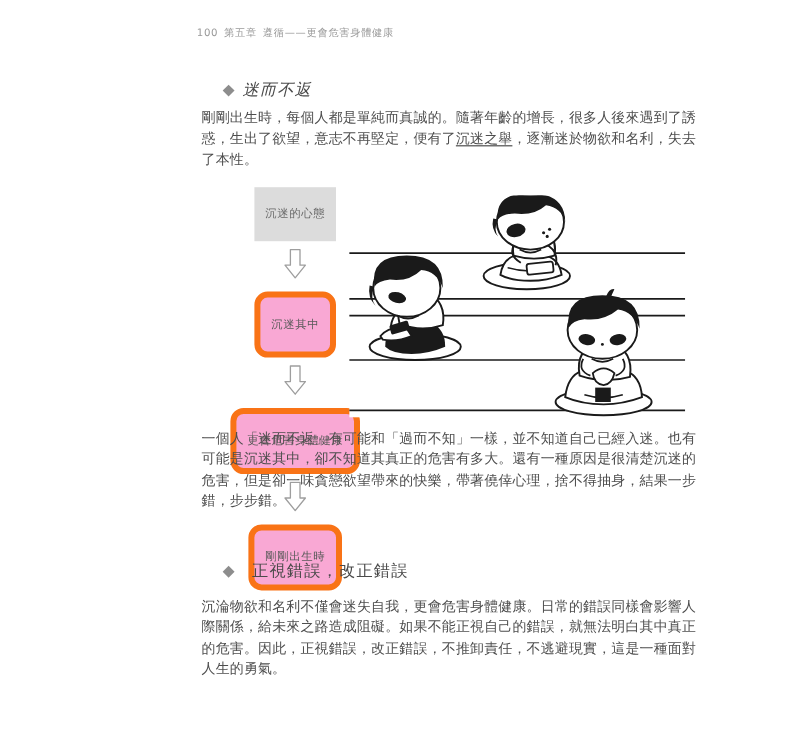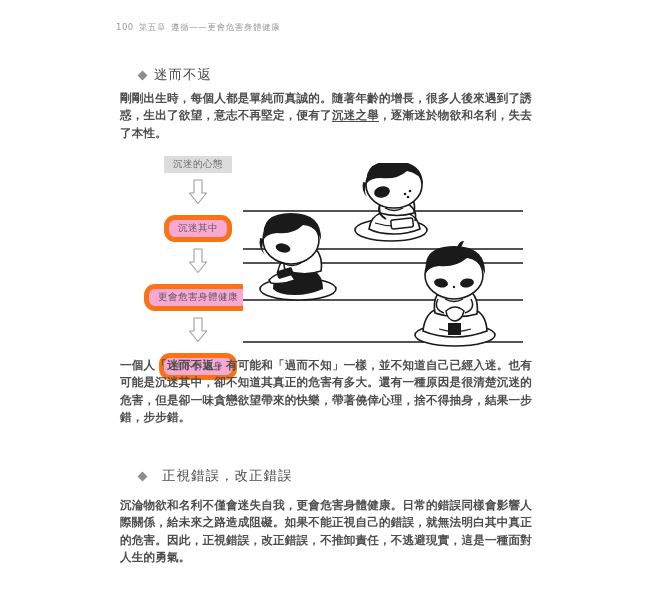--- a/index.html
+++ b/index.html
@@ -13,20 +13,21 @@
     font-family: "DejaVu Sans", "Liberation Sans", sans-serif;
     color: #3c3c3c;
     overflow: hidden;
     position: relative;
   }
 
   .page {
     position: absolute;
     inset: 0;
     background: #fff;
+    margin-left: 48px;
   }
 
   
   .running-header {
     position: absolute;
     left: 116px;
     top: 22px;
     font-size: 8.5px;
     letter-spacing: 0.6px;
     color: #9a9a9a;
@@ -50,34 +51,33 @@
     white-space: nowrap;
   }
   .section-heading .bullet {
     width: 7px;
     height: 7px;
     background: #8d8d8d;
     transform: rotate(45deg);
     flex: none;
     display: block;
   }
-  #heading-1 { top: 66px; }
+  #heading-1 { top: 66px; font-style: italic; }
   #heading-2 { top: 467px; gap: 16px; }
 
   
   .para {
     position: absolute;
     left: 120px;
     width: 412px;
     font-size: 11.6px;
     line-height: 17.3px;
     color: #4e4e4e;
     letter-spacing: 0.15px;
     text-align: justify;
-    font-weight: bold;
   }
   #para-1 { top: 90px; }
   #para-2 { top: 357px; }
   #para-3 { top: 497px; }
   .para .underline {
     text-decoration: underline;
     text-underline-offset: 2px;
   }
 
   
@@ -89,21 +89,21 @@
     display: flex;
     flex-direction: column;
     align-items: center;
   }
   .flow-node {
     font-size: 9.5px;
     color: #5a5a5a;
     letter-spacing: 0.5px;
     white-space: nowrap;
     text-align: center;
-    padding: 2px 9px;
+    padding: 16px 9px;
     box-sizing: border-box;
   }
   .flow-node.filled {
     background: #dcdcdc;
     color: #6a6a6a;
   }
   .flow-node.outlined {
     border: 5px solid #f97316;
     border-radius: 11px;
     background: #f9a8d4;
@@ -160,21 +160,21 @@
     </span>
 
     <div class="flow-node outlined">更會危害身體健康</div>
 
     <span class="flow-arrow">
       <svg width="20" height="26" viewBox="0 0 20 26" aria-hidden="true">
         <path d="M6 1 L6 14 L1.5 14 L10 24.5 L18.5 14 L14 14 L14 1 Z" fill="#ffffff" stroke="#9e9e9e" stroke-width="1.1" stroke-linejoin="round"></path>
       </svg>
     </span>
 
-    <div class="flow-node outlined">捨不得抽身</div>
+    <div class="flow-node outlined">剛剛出生時</div>
   </div>
 
   <div class="illustration">
     <svg width="280" height="185" viewBox="0 0 280 185" aria-hidden="true">
       <rect x="0" y="0" width="280" height="185" fill="#ffffff"></rect>
 
       <g stroke="#1a1a1a" stroke-width="1.4">
         <line x1="0" y1="48" x2="280" y2="48"></line>
         <line x1="0" y1="86" x2="280" y2="86"></line>
         <line x1="0" y1="100" x2="280" y2="100"></line>

